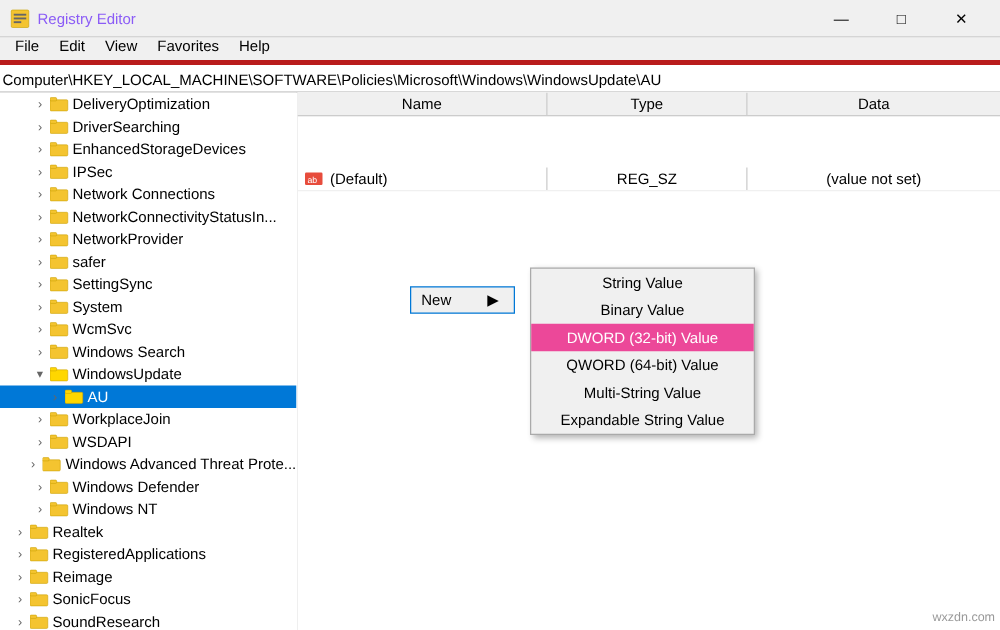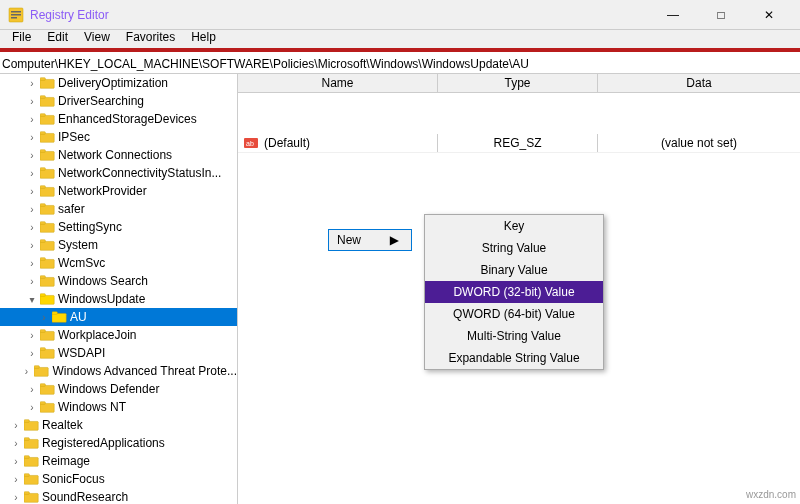--- a/index.html
+++ b/index.html
@@ -180,21 +180,21 @@
       pointer-events: all;
       z-index: 100;
     }
     .ctx-item {
       padding: 4px 12px;
       font-size: 12px;
       cursor: pointer;
       color: #000;
     }
     .ctx-item.highlighted {
-      background: #4c1d95;
+      background: #ec4899;
       color: #fff;
     }
 
     
     ::-webkit-scrollbar { width: 12px; height: 12px; }
     ::-webkit-scrollbar-track { background: #f0f0f0; }
     ::-webkit-scrollbar-thumb { background: #c1c1c1; border: 2px solid #f0f0f0; }
 
     .watermark {
       position: absolute;
@@ -482,21 +482,20 @@
       </div>
 
     <div class="context-overlay">
 
       <div class="ctx-new-btn">
         <span>New</span>
         <span>▶</span>
       </div>
 
       <div class="context-menu" id="submenu-container">
-      <div class="ctx-item">Key</div>
           <div class="ctx-item">String Value</div>
           <div class="ctx-item">Binary Value</div>
           <div class="ctx-item highlighted">DWORD (32-bit) Value</div>
           <div class="ctx-item">QWORD (64-bit) Value</div>
           <div class="ctx-item">Multi-String Value</div>
           <div class="ctx-item">Expandable String Value</div>
         </div>
     </div>
 
     <div class="watermark">wxzdn.com</div>

